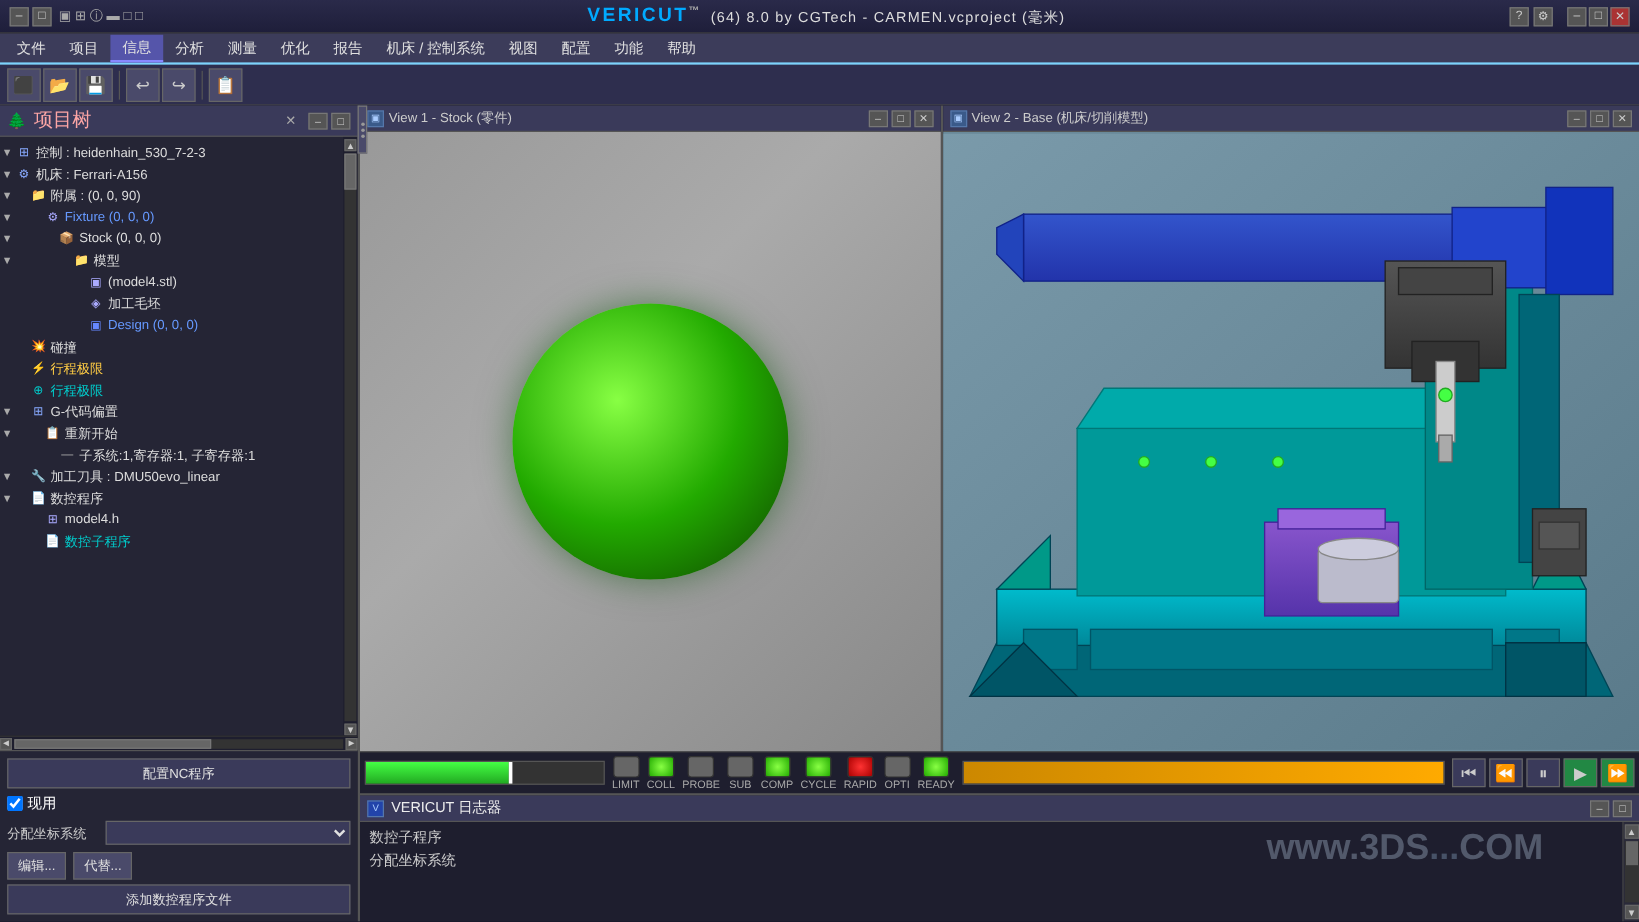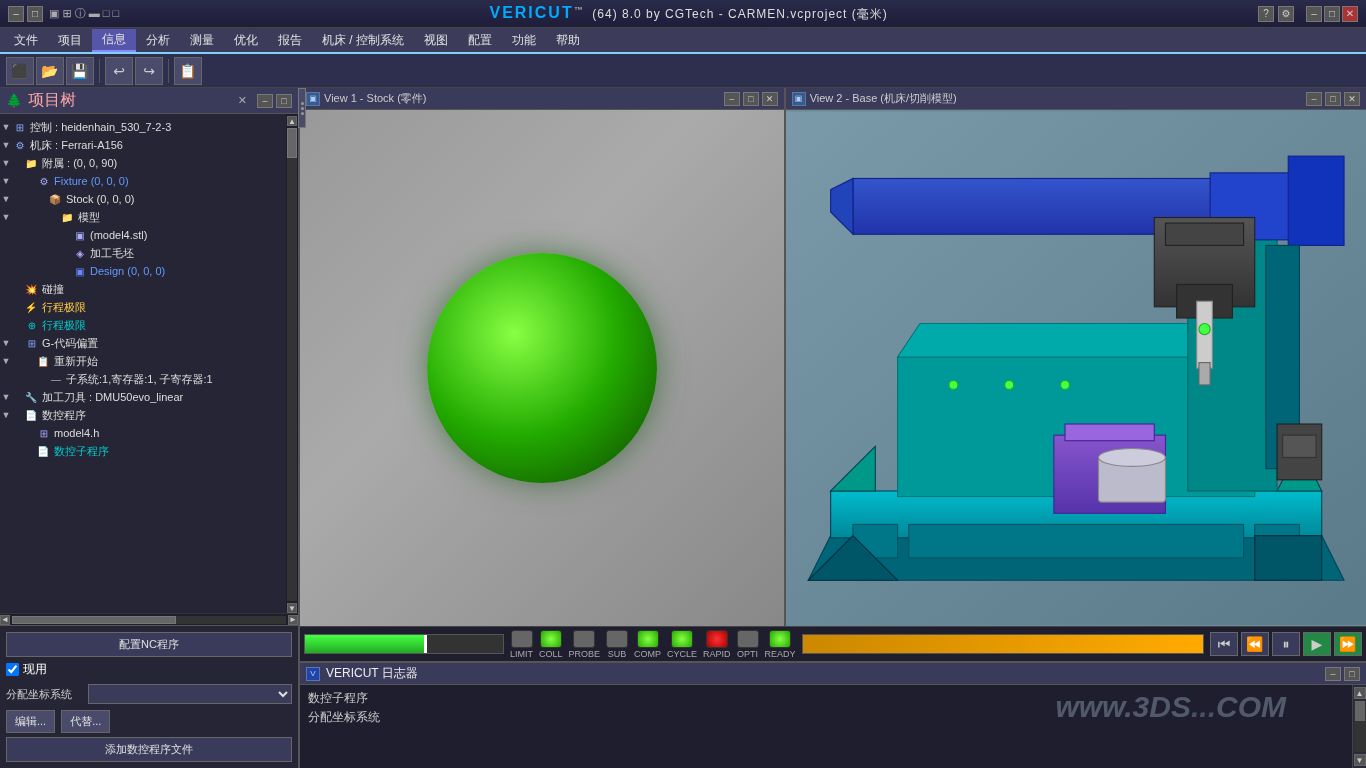--- a/index.html
+++ b/index.html
@@ -774,21 +774,21 @@
         </div>
         <div class="log-scrollbar">
           <div class="scroll-btn">▲</div>
           <div style="flex:1;width:12px;background:#333">
             <div style="width:10px;height:20px;background:#666;margin:0 auto"></div>
           </div>
           <div class="scroll-btn">▼</div>
         </div>
       </div>
 
-      <div style="position:absolute;bottom:44px;right:80px;color:rgba(180,200,220,0.35);font-size:30px;font-style:italic;font-weight:bold;pointer-events:none;">www.3DS<span style="color:rgba(150,180,210,0.35)">...</span>COM</div>
+      <div style="position:absolute;bottom:44px;right:80px;color:rgba(180,200,220,0.35);font-size:30px;font-weight:bold;pointer-events:none;">www.3DS<span style="color:rgba(150,180,210,0.35)">...</span>COM</div>
     </div>
 
   </div>
 </div>
 
 <div class="panel-resizer">
   <div class="grip-dot"></div>
   <div class="grip-dot"></div>
   <div class="grip-dot"></div>
 </div>

